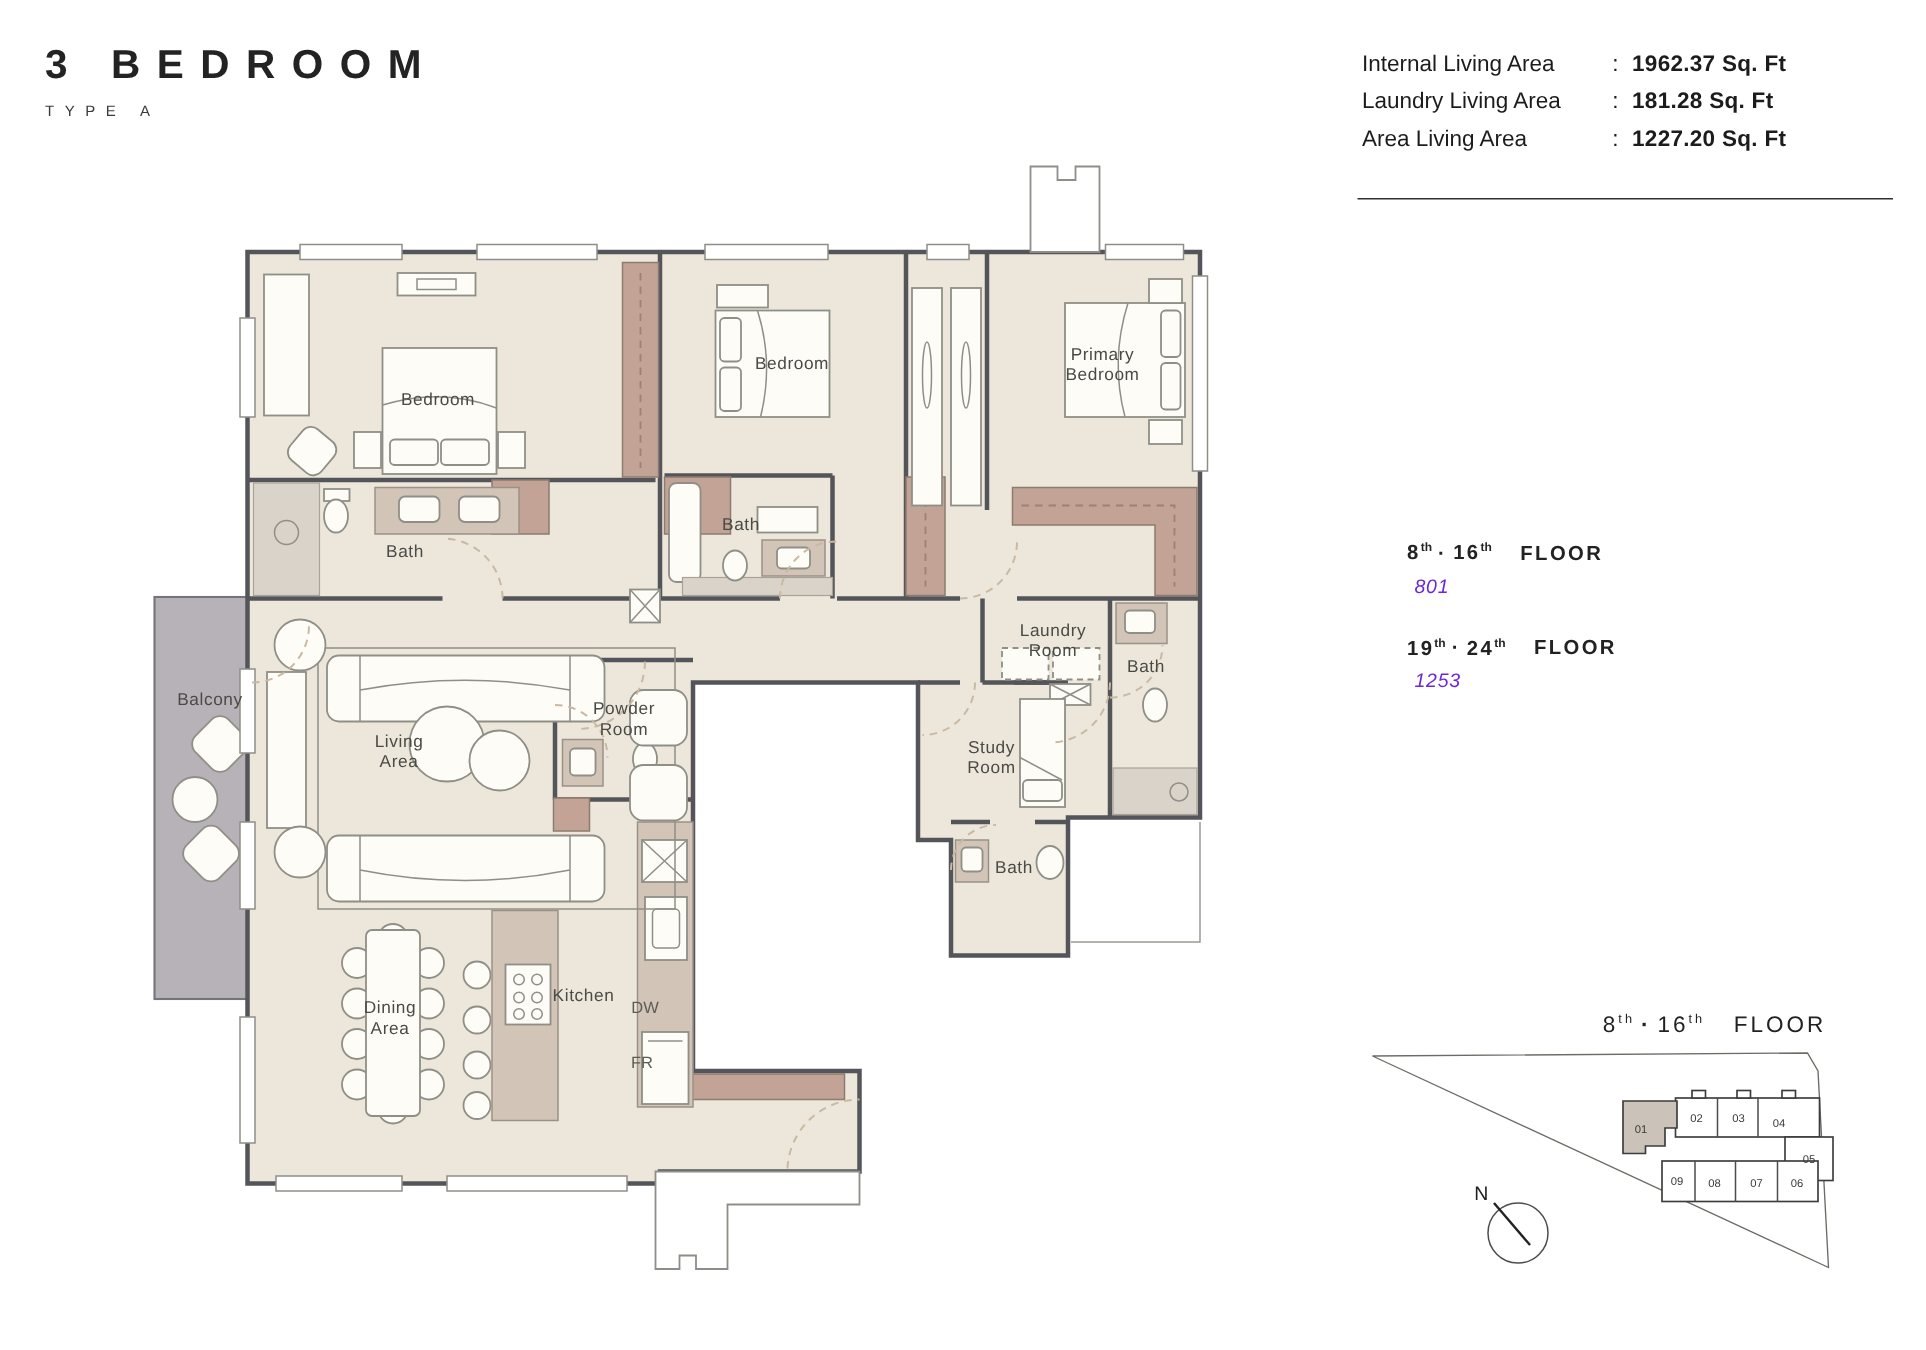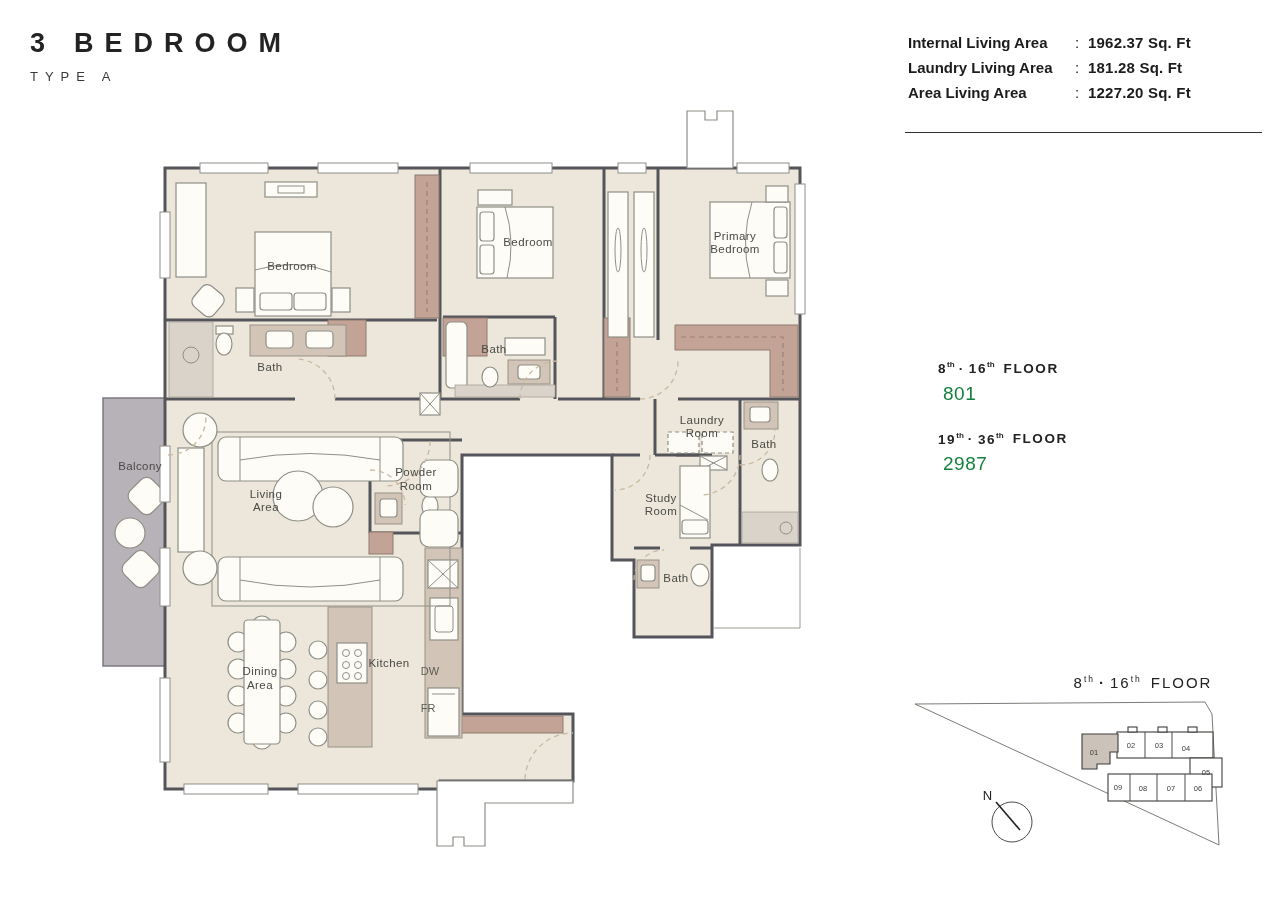--- a/index.html
+++ b/index.html
@@ -1,36 +1,36 @@
 <!DOCTYPE html>
 <html style="--floor: #ECE7DA; --wall: #54555A; --wood: #C3A396; --wood_dark: #8D7B6F; --counter: #D2C4B6; --tile: #DAD3C9; --balcony: #B7B2B8; --label: #4A4A46; --keyplan_unit: #CBC3BA;"><head>
 <meta charset="utf-8">
 <style>
   html,body{margin:0;padding:0;background:#fff;}
   #page{position:relative;width:1284px;height:900px;background:#fff;overflow:hidden;
         font-family:"Liberation Sans", sans-serif;color:#2a2a2a;}
   
   .hdr{position:absolute;left:30px;top:28px;}
   .hdr-title{font-size:27px;font-weight:600;letter-spacing:11px;color:#232323;display:flex;gap:18px;}
-  .hdr-sub{margin-top:10px;font-size:13px;letter-spacing:7px;color:#3a3a3a;font-weight:400;}
+  .hdr-sub{margin-top:10px;font-size:10px;letter-spacing:7px;color:#3a3a3a;font-weight:400;}
   
   .areas{position:absolute;left:908px;top:34px;width:360px;}
   .area-row{display:flex;align-items:baseline;height:25px;font-size:15px;color:#1c1c1c;}
-  .area-label{width:158px;font-weight:bold;}
+  .area-label{width:158px;}
   .area-colon{width:22px;text-align:center;}
   .area-value{font-weight:700;letter-spacing:.2px;}
   .area-sep{position:absolute;left:905px;top:132px;width:357px;border-top:1.4px solid #2f2f2f;}
   
   .floors{position:absolute;left:938px;top:360px;}
   .floor-block{margin-bottom:26px;}
   .floor-title{font-size:13.5px;font-weight:700;letter-spacing:1.6px;color:#222;}
   .floor-title sup{font-size:8px;font-weight:700;letter-spacing:0;}
   .dotsep{margin:0 4px;font-weight:700;}
-  .floorword{margin-left:9px;}
-  .floor-unit{margin-top:7px;margin-left:5px;font-size:19px;color:#15803d;letter-spacing:.5px;}
+  .floorword{margin-left:19px;}
+  .floor-unit{margin-top:7px;margin-left:5px;font-size:13px;color:#6d28d9;letter-spacing:.5px;font-style:italic;}
   
   .kp-title{position:absolute;left:1058px;top:674px;width:170px;text-align:center;
             font-size:15px;letter-spacing:2px;color:#222;font-weight:500;}
   .kp-title sup{font-size:8.5px;}
   
   svg{position:absolute;left:0;top:0;}
   .floorfill{fill:var(--floor);stroke:var(--wall);stroke-width:3;}
   .wallline{stroke:var(--wall);stroke-width:3;fill:none;}
   .thinout{fill:#fff;stroke:#8e8e88;stroke-width:1.2;}
   .nbr{fill:none;stroke:#9a9a94;stroke-width:1;}
@@ -359,20 +359,20 @@
     </div>
   </div>
   <div class="area-sep"></div>
 
   <div class="floors">
     <div class="floor-block">
       <div class="floor-title"><span>8</span><sup>th</sup><span class="dotsep">·</span><span>16</span><sup>th</sup><span class="floorword">FLOOR</span></div>
       <div class="floor-unit">801</div>
     </div>
     <div class="floor-block">
-      <div class="floor-title"><span>19</span><sup>th</sup><span class="dotsep">·</span><span>36</span><sup>th</sup><span class="floorword">FLOOR</span></div>
-      <div class="floor-unit">2987</div>
+      <div class="floor-title"><span>19</span><sup>th</sup><span class="dotsep">·</span><span>24</span><sup>th</sup><span class="floorword">FLOOR</span></div>
+      <div class="floor-unit">1253</div>
     </div>
   </div>
 
   <div class="kp-title"><span>8</span><sup>th</sup><span class="dotsep">·</span><span>16</span><sup>th</sup><span class="floorword">FLOOR</span></div>
 
 </div>
 
 </body></html>

